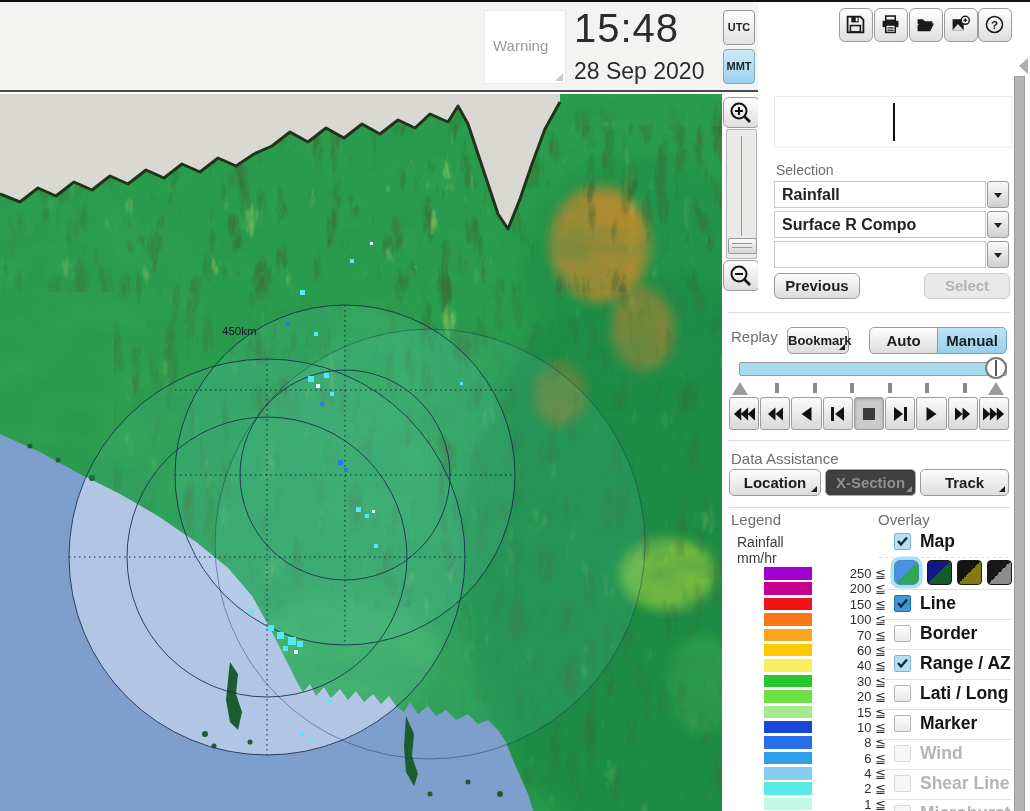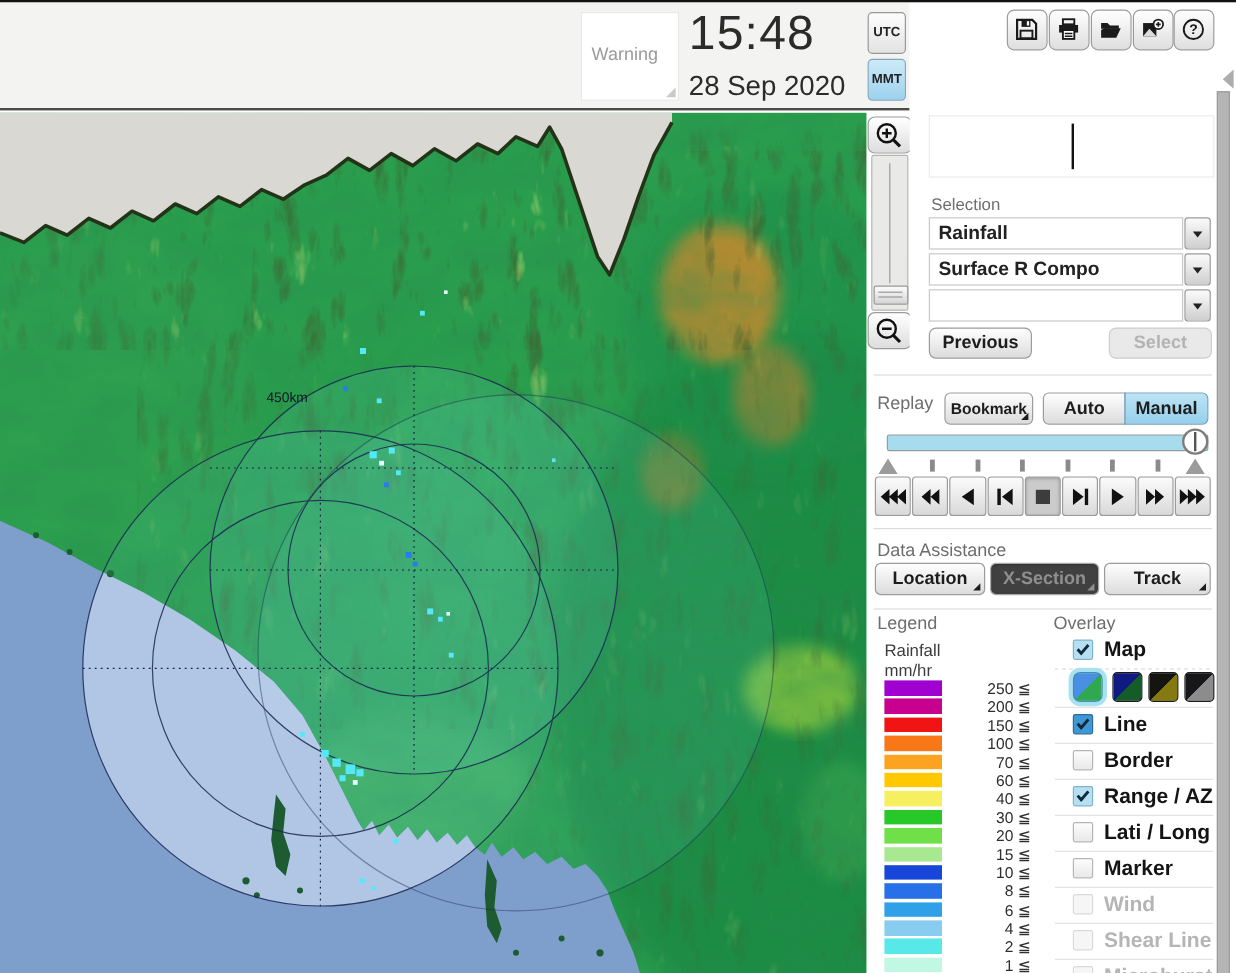--- a/index.html
+++ b/index.html
@@ -51,21 +51,21 @@
             border-right:4.5px solid transparent;border-top:5px solid #222;}
   .btn{position:absolute;border:1px solid #9b9b9b;border-radius:5px;background:linear-gradient(#fefefe,#dcdcdc);
        font-size:15px;font-weight:600;color:#1d1d1d;text-align:center;box-sizing:border-box;cursor:pointer;}
   .btn.disabled{background:#e9e9e9;color:#b3b3b3;border-color:#cccccc;cursor:default;}
   .btn.pressed{background:#404040;color:#8f8f8f;border-color:#aaa;box-shadow:inset 0 1px 2px rgba(0,0,0,.2);}
   .corner{position:absolute;right:3px;bottom:3px;width:0;height:0;border-left:6px solid transparent;
           border-bottom:6px solid #1d1d1d;}
   .corner.gray{border-bottom-color:#909090;}
   .sep{position:absolute;left:728px;width:282px;height:1px;background:#dcdcdc;}
   
-  #bookmark-btn{left:787px;top:325px;width:74px;height:27px;line-height:25px;font-size:13px;}
+  #bookmark-btn{left:787px;top:325px;width:62px;height:27px;line-height:25px;font-size:13px;}
   #seg-auto{left:869px;top:325px;width:69px;height:27px;line-height:25px;border-radius:5px 0 0 5px;}
   #seg-manual{left:937px;top:325px;width:70px;height:27px;line-height:25px;border-radius:0 5px 5px 0;
               background:linear-gradient(#bce4f6,#96cfec);border-color:#6fa3bf;}
   #slider-track{position:absolute;left:739px;top:360px;width:268px;height:14px;background:#a6dcee;
                 border:1px solid #9a9a9a;border-radius:2px;box-sizing:border-box;cursor:pointer;}
   #slider-handle{position:absolute;left:985px;top:355px;width:22px;height:22px;border-radius:50%;
                  background:#fdfdfd;border:2px solid #7c7c7c;box-sizing:border-box;cursor:grab;}
   #slider-handle::after{content:"";position:absolute;left:8px;top:1px;width:1.5px;height:16px;background:#555;}
   .end-tri{position:absolute;width:0;height:0;border-left:8px solid transparent;border-right:8px solid transparent;
            border-bottom:13px solid #9b9b9b;}
@@ -73,21 +73,21 @@
   #playback-row{position:absolute;left:729px;top:395px;width:280px;height:33px;display:flex;gap:1px;}
   .pb-btn{flex:1;border:1px solid #9b9b9b;border-radius:3px;background:linear-gradient(#fbfbfb,#d9d9d9);
           display:flex;align-items:center;justify-content:center;cursor:pointer;}
   .pb-btn.active{background:#cbcbcb;box-shadow:inset 0 1px 3px rgba(0,0,0,.25);}
   
   #da-location{left:729px;top:467px;width:92px;height:27px;line-height:25px;}
   #da-xsection{left:825px;top:467px;width:91px;height:27px;line-height:25px;}
   #da-track{left:920px;top:467px;width:89px;height:27px;line-height:25px;}
   
   #legend-items{position:absolute;left:737px;top:564px;width:126px;}
-  .leg-row{position:relative;height:15.4px;}
+  .leg-row{position:relative;height:15.4px;margin-left:27px;}
   .leg-swatch{position:absolute;left:0;top:1px;width:48px;height:12.5px;}
   .leg-val{position:absolute;left:52px;top:0;width:70px;text-align:right;font-size:13px;color:#2e2e2e;}
   
   #overlay-items{position:absolute;left:879px;top:526px;width:132px;}
   .ov-row{position:relative;height:29px;}
   .ov-sep{height:1px;background:#e2e2e2;margin:0;}
   .ov-sep.dash{background:repeating-linear-gradient(90deg,#ddd 0 3px,#fff 3px 6px);}
   .cb{position:absolute;left:15px;top:5px;width:17px;height:17px;border:1px solid #b5b5b5;border-radius:2px;
       background:linear-gradient(#fdfdfd,#e8e8e8);box-sizing:border-box;cursor:pointer;}
   .cb.light{background:#b6e0f2;border-color:#7fb3cc;}

